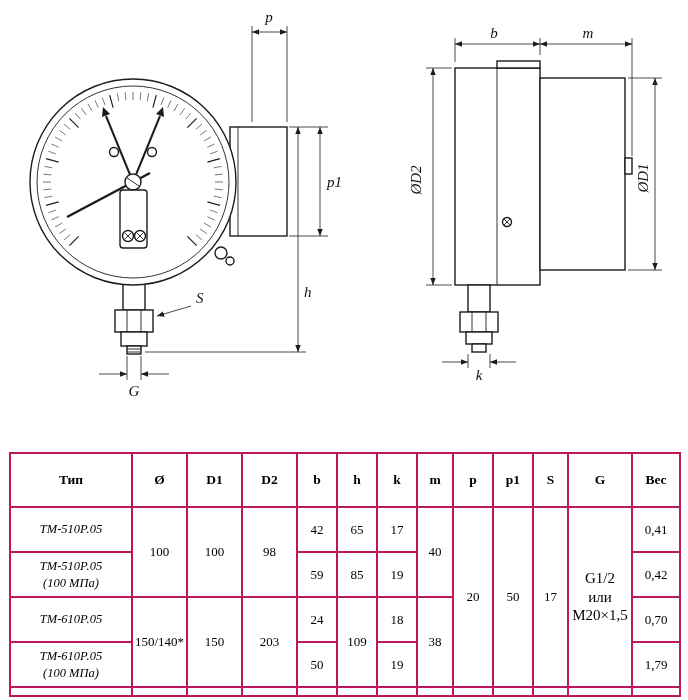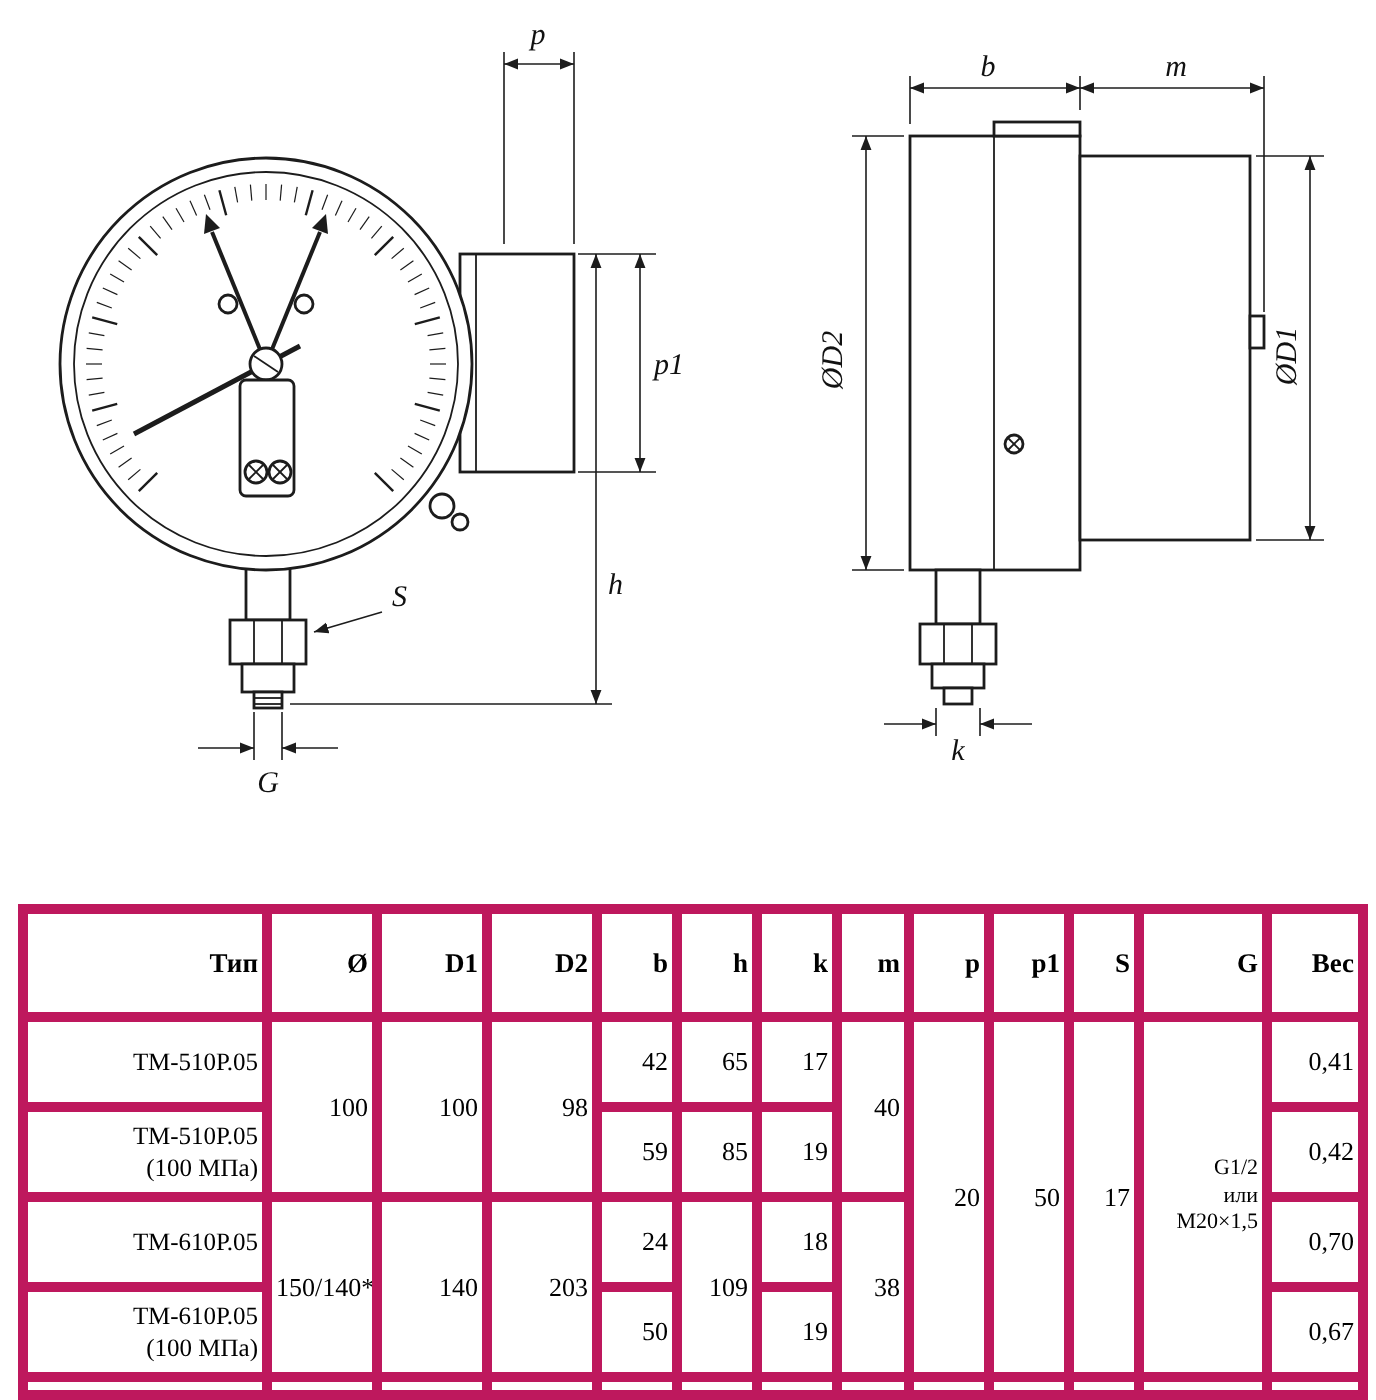--- a/index.html
+++ b/index.html
@@ -19,29 +19,29 @@
   .dimtxt  { font:italic 15px "Liberation Serif", serif; fill:#111; }
   .needle  { stroke:#1c1c1c; }
 
   
   .dim-table {
     position:absolute; left:9px; top:452px; width:670px;
     border-collapse:collapse; table-layout:fixed;
     background:#fff;
   }
   .dim-table th, .dim-table td {
-    border:5px solid #be185d; text-align:right; vertical-align:middle;
+    border:2px solid #be185d; text-align:center; vertical-align:middle;
     font-size:13px; padding:1px 2px; overflow:hidden;
   }
   .dim-table th { font-weight:bold; height:54px; font-size:13.5px; }
   .dim-table tr.r { height:45px; }
   .dim-table tr.empty { height:9px; }
-  .dim-table td.type { font-size:12.5px; }
+  .dim-table td.type { font-size:12.5px;font-style:italic; }
   .dim-table td .l2 { line-height:1.3; }
-  .dim-table td.g-cell div { line-height:1.25; font-size:11px; }
+  .dim-table td.g-cell div { line-height:1.25; font-size:15px; }
 </style>
 </head>
 <body>
 
 <div class="page">
 
   <svg class="drawing" width="688" height="448" viewBox="0 0 688 448">
     <defs>
       <marker id="ae" markerWidth="10" markerHeight="8" refX="9" refY="4" orient="auto">
         <path d="M0,0.5 L9,4 L0,7.5 z" fill="#1c1c1c"></path>
@@ -314,36 +314,36 @@
         <div class="l2">(100 МПа)</div>
       </td>
       <td>59</td>
       <td>85</td>
       <td>19</td>
       <td>0,42</td>
     </tr>
     <tr class="r">
       <td class="type">ТМ-610Р.05</td>
       <td rowspan="2">150/140*</td>
-      <td rowspan="2">140</td>
+      <td rowspan="2">150</td>
       <td rowspan="2">203</td>
       <td>24</td>
       <td rowspan="2">109</td>
       <td>18</td>
       <td rowspan="2">38</td>
       <td>0,70</td>
     </tr>
     <tr class="r">
       <td class="type">
         <div class="l2">ТМ-610Р.05</div>
         <div class="l2">(100 МПа)</div>
       </td>
       <td>50</td>
       <td>19</td>
-      <td>0,67</td>
+      <td>1,79</td>
     </tr>
     <tr class="empty">
       <td></td>
           <td></td>
           <td></td>
           <td></td>
           <td></td>
           <td></td>
           <td></td>
           <td></td>

